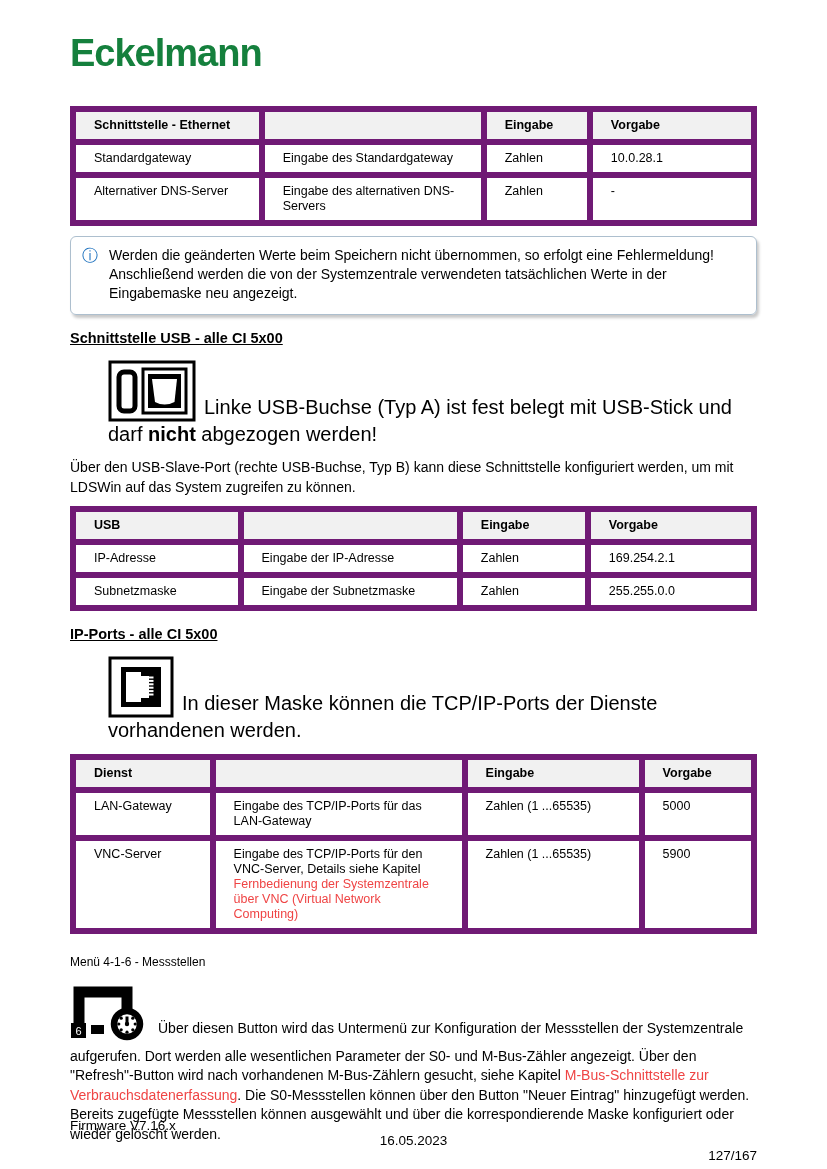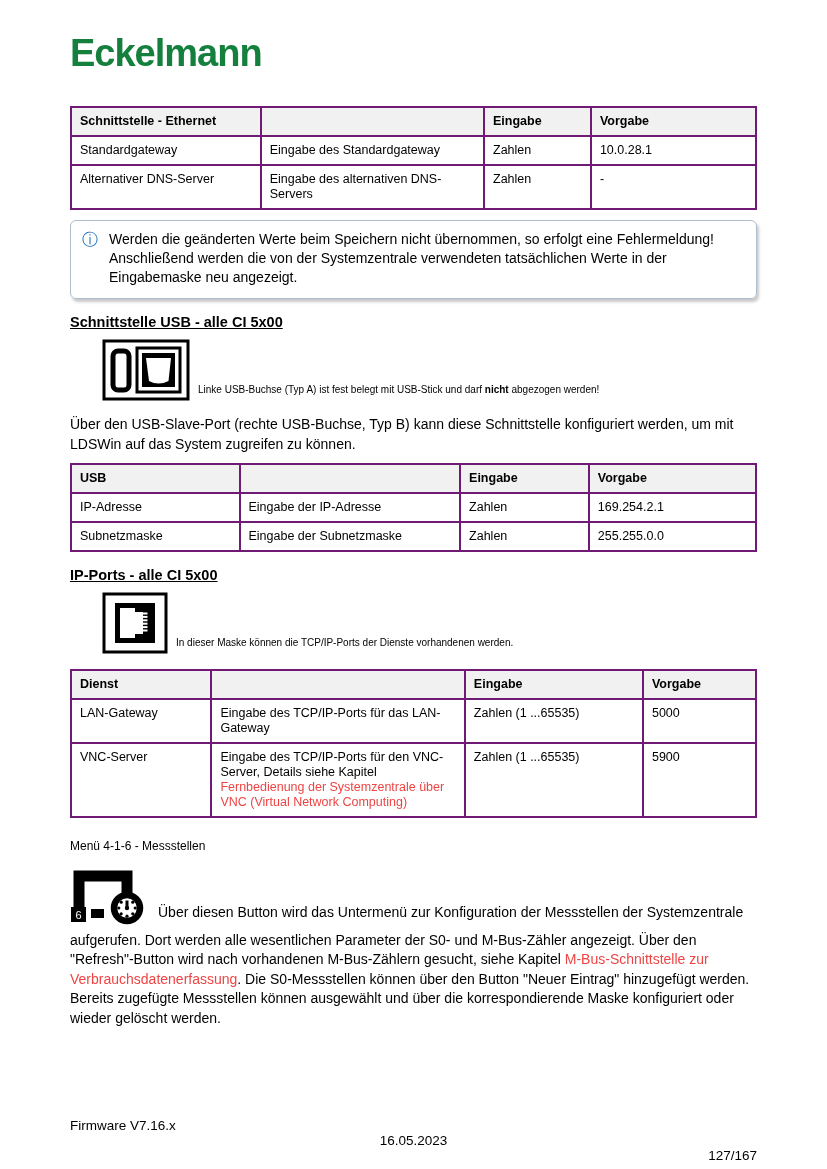--- a/index.html
+++ b/index.html
@@ -1,28 +1,28 @@
 <!DOCTYPE html>
 <html><head>
 <meta charset="utf-8">
 <style>
   html,body{margin:0;padding:0;background:#ffffff;}
   .page{position:relative;width:827px;height:1169px;background:#fff;
         font-family:"Liberation Sans","DejaVu Sans",sans-serif;color:#000;overflow:hidden;}
   .content{position:absolute;left:70px;width:687px;top:0;}
   .logo{margin-top:34px;font-size:38px;font-weight:bold;color:#15803d;letter-spacing:-1px;line-height:1;}
   table.tbl{border-collapse:collapse;width:100%;font-size:12.5px;table-layout:fixed;}
-  table.tbl th,table.tbl td{border:2px solid #701a75;padding:6px 8px;text-align:left;vertical-align:top;line-height:15px;word-wrap:break-word;}
+  table.tbl th,table.tbl td{border:6px solid #701a75;padding:6px 18px;text-align:left;vertical-align:top;line-height:15px;word-wrap:break-word;}
   table.tbl thead th{background:#f1f1f1;font-weight:bold;}
   .tbl-ethernet{margin-top:34px;}
   .infobox{margin-top:10px;border:1px solid #adbfce;border-radius:6px;box-shadow:2px 3px 3px #c9c9c9;
            padding:9px 14px 11px 11px;display:flex;gap:11px;font-size:14px;line-height:19px;}
   .info-icon{color:#1a6fbd;font-size:16px;line-height:19px;flex:0 0 auto;}
   .section-heading{font-size:14.5px;font-weight:bold;text-decoration:underline;margin:15px 0 9px 0;}
-  .icon-line{font-size:10px;line-height:19px;margin:8px;padding-left:24px;}
+  .icon-line{font-size:20px;line-height:19px;margin:14px;padding-left:24px;}
   .inline-icon{display:inline-block;vertical-align:-8px;margin-right:8px;}
   .body-par{font-size:14px;line-height:19.5px;margin:6px 0 9px 0;}
   .tbl-usb{margin-top:7px;}
   .tbl-dienst{margin-top:9px;border-radius:20px;}
   .caption{font-size:12px;margin:21px 0 0 0;}
   .mess-par{font-size:14px;line-height:19.5px;margin:14px 0 0 0;}
   .link{color:#ef4444;}
   b{font-weight:bold;}
   .footer{position:absolute;left:70px;width:687px;top:1118px;display:flex;font-size:13.5px;flex-direction:column;}
   .footer .f-left{flex:1;text-align:left;}

